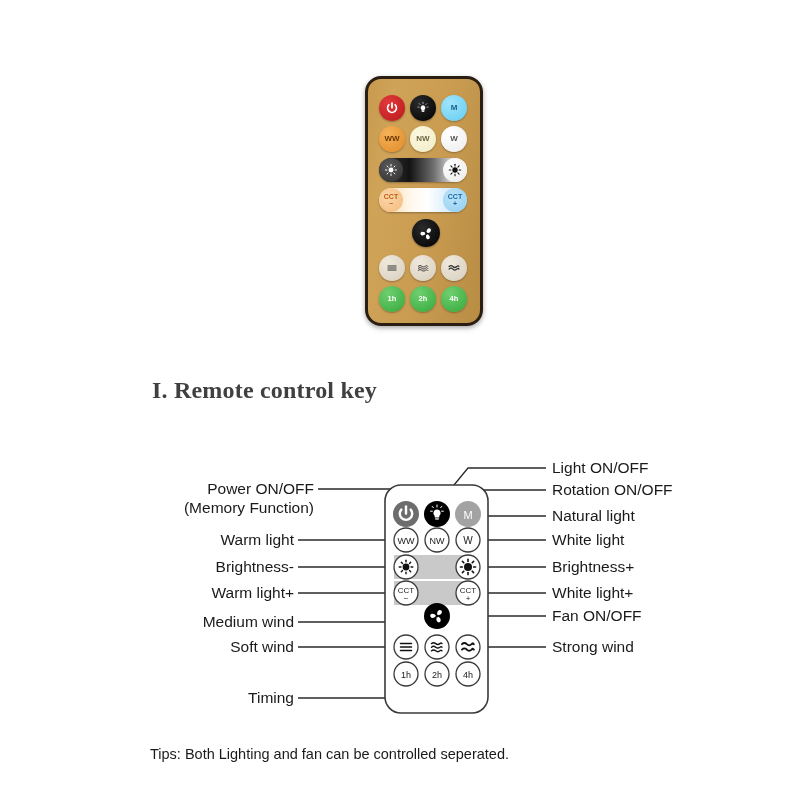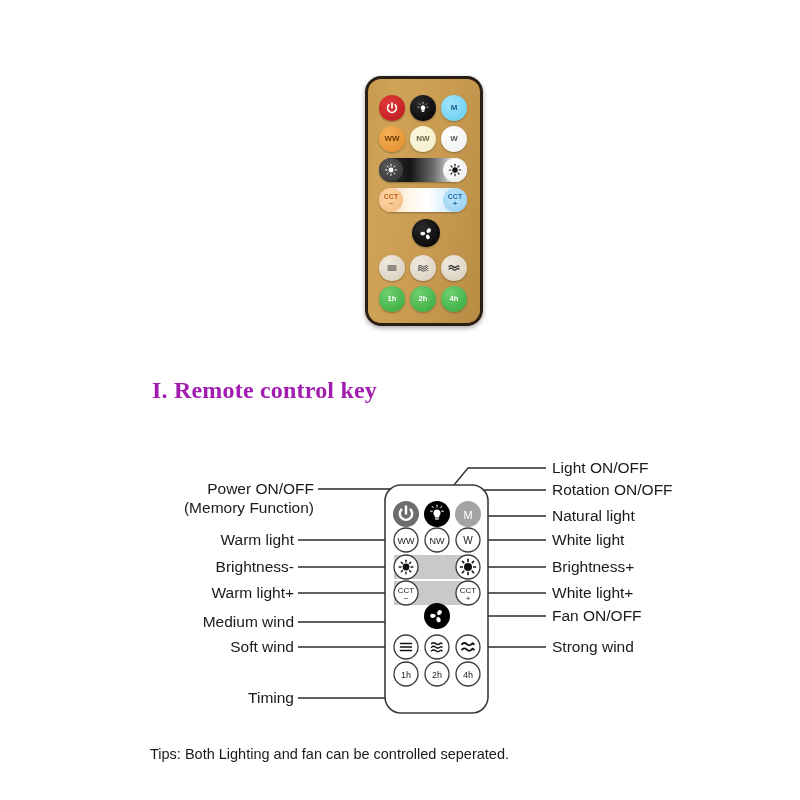--- a/index.html
+++ b/index.html
@@ -99,21 +99,21 @@
 
   
   #page-title {
     position: absolute;
     left: 152px;
     top: 377px;
     font-family: "Liberation Serif", serif;
     font-weight: bold;
     font-size: 24px;
     letter-spacing: 0.2px;
-    color: #a21caf;
+    color: #404040;
     margin: 0;
   }
 
   
   #diagram {
     position: absolute;
     left: 0;
     top: 440px;
     width: 800px;
     height: 290px;

